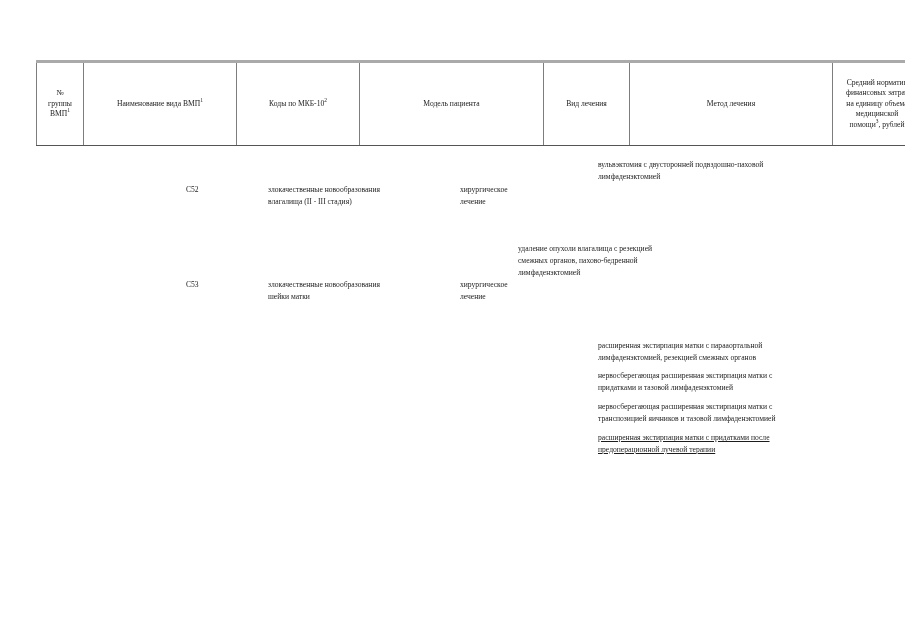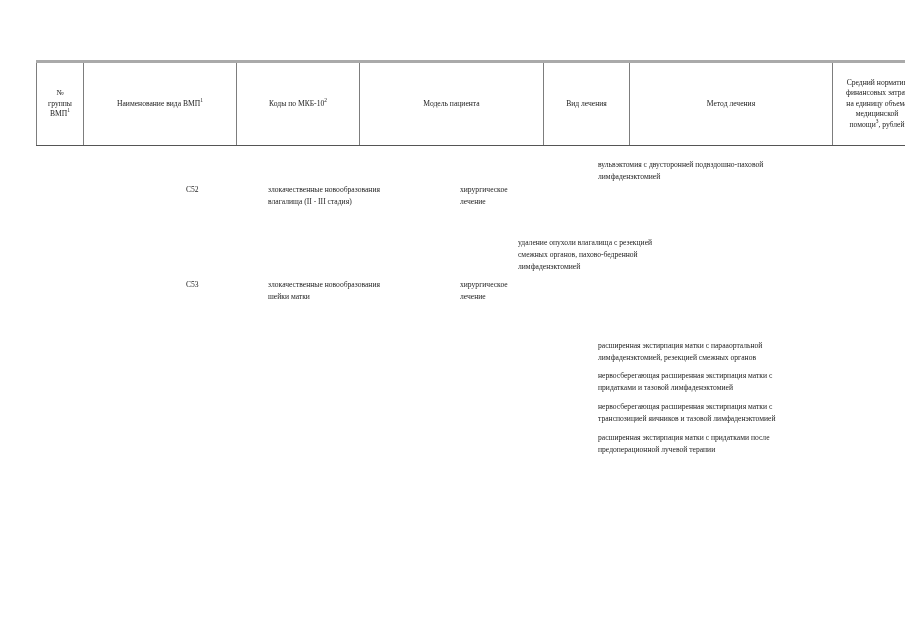--- a/index.html
+++ b/index.html
@@ -104,21 +104,21 @@
 
   <div class="blk center col-code" style="top:184px;">C52</div>
 
   <div class="blk col-model" style="top:184px;">злокачественные новообразования
 влагалища (II - III стадия)</div>
 
   <div class="blk col-vid" style="top:184px;">хирургическое
 лечение</div>
 
 
-  <div class="blk col-method" style="top:237px;">удаление опухоли влагалища с резекцией
+  <div class="blk col-method" style="top:243px;">удаление опухоли влагалища с резекцией
 смежных органов, пахово-бедренной
 лимфаденэктомией</div>
 
   <div class="blk center col-code" style="top:279px;">C53</div>
 
   <div class="blk col-model" style="top:279px;">злокачественные новообразования
 шейки матки</div>
 
   <div class="blk col-vid" style="top:279px;">хирургическое
 лечение</div>
@@ -127,16 +127,16 @@
 
   <div class="blk col-method-ind" style="top:340px;">расширенная экстирпация матки с парааортальной
 лимфаденэктомией, резекцией смежных органов</div>
 
   <div class="blk col-method-ind" style="top:370px;">нервосберегающая расширенная экстирпация матки с
 придатками и тазовой лимфаденэктомией</div>
 
   <div class="blk col-method-ind" style="top:401px;">нервосберегающая расширенная экстирпация матки с
 транспозицией яичников и тазовой лимфаденэктомией</div>
 
-  <div class="blk col-method-ind" style="top:432px;">расширенная экстирпация матки с придатками после
+  <div class="blk col-method-ind" style="top:432px;text-decoration:underline;">расширенная экстирпация матки с придатками после
 предоперационной лучевой терапии</div>
 
 </div>
 
 </body></html>

